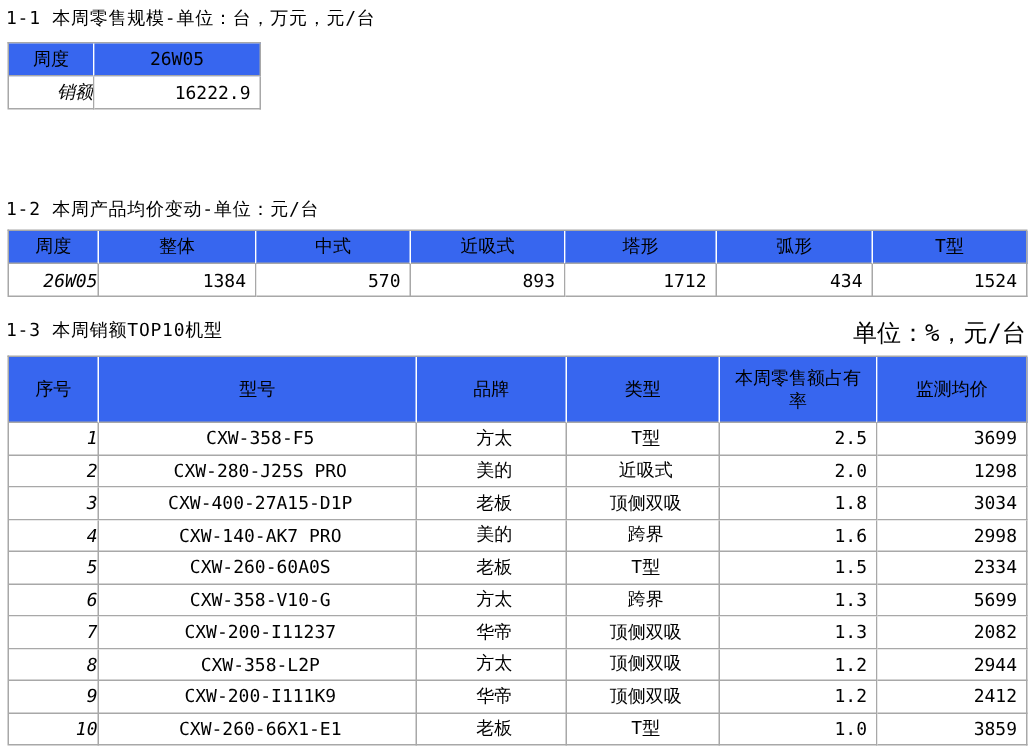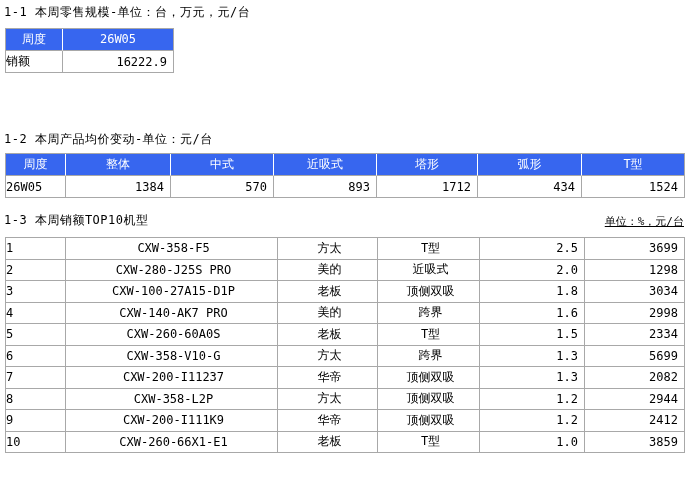--- a/index.html
+++ b/index.html
@@ -9,39 +9,39 @@
     position:relative; width:688px; height:499px; overflow:hidden;
     background:#ffffff; color:#000;
     font-family:"DejaVu Sans Mono","DejaVu Sans",monospace;
   }
   .title {
     position:absolute; left:4px; font-size:12px; line-height:18px;
     white-space:nowrap; letter-spacing:0.5px;
   }
   .unit-note {
     position:absolute; left:5px; width:679px; text-align:right;
-    font-size:11px; line-height:15px; white-space:nowrap;text-decoration:underline;
+    font-size:16px; line-height:15px; white-space:nowrap;
   }
   table {
     position:absolute; border-collapse:separate; border-spacing:0;
     table-layout:fixed;
     border-top:1px solid var(--grid); border-left:1px solid var(--grid);
   }
   th, td {
     font-size:12px; font-weight:normal; padding:0;
     border-right:1px solid var(--grid); border-bottom:1px solid var(--grid);
     overflow:hidden; white-space:nowrap; vertical-align:middle;
   }
   th {
-    background:var(--blue); color:#ffffff; text-align:center;
+    background:var(--blue); color:#000000; text-align:center;
     height:22px; line-height:15px;
   }
   th.sep { border-right-color:var(--hdr-sep); }
   td { height:22px; background:#fff; }
-  .ctr { text-align:left; }
+  .ctr { text-align:right;font-style:italic; }
   .lft { text-align:center;  padding-left:4px; }
   .rgt { text-align:right; padding-right:6px; }
   .t1 { left:5px; top:28px; }
   .t2 { left:5px; top:153px; }
   .t3 { left:5px; top:237px; }
   .t3 th { height:44px; white-space:normal; padding:0 5px; }
   .t3 td { height:21.5px; }
   #title1 { top:3px; }
   #title2 { top:130px; }
   #title3 { top:211px;text-align:center; }
@@ -109,39 +109,47 @@
 <table class="t3">
   <colgroup>
     <col style="width:60px">
       <col style="width:212px">
       <col style="width:100px">
     <col style="width:102px">
       <col style="width:105px">
       <col style="width:100px">
   </colgroup>
   <tbody>
+      <tr>
+    <th class="sep">序号</th>
+    <th class="sep">型号</th>
+    <th class="sep">品牌</th>
+    <th class="sep">类型</th>
+    <th class="sep">本周零售额占有率</th>
+    <th>监测均价</th>
+  </tr>
   <tr>
     <td class="ctr">1</td>
     <td class="lft">CXW-358-F5</td>
     <td class="lft">方太</td>
     <td class="lft">T型</td>
     <td class="rgt">2.5</td>
     <td class="rgt">3699</td>
   </tr>
   <tr>
     <td class="ctr">2</td>
     <td class="lft">CXW-280-J25S PRO</td>
     <td class="lft">美的</td>
     <td class="lft">近吸式</td>
     <td class="rgt">2.0</td>
     <td class="rgt">1298</td>
   </tr>
   <tr>
     <td class="ctr">3</td>
-    <td class="lft">CXW-100-27A15-D1P</td>
+    <td class="lft">CXW-400-27A15-D1P</td>
     <td class="lft">老板</td>
     <td class="lft">顶侧双吸</td>
     <td class="rgt">1.8</td>
     <td class="rgt">3034</td>
   </tr>
   <tr>
     <td class="ctr">4</td>
     <td class="lft">CXW-140-AK7 PRO</td>
     <td class="lft">美的</td>
     <td class="lft">跨界</td>

